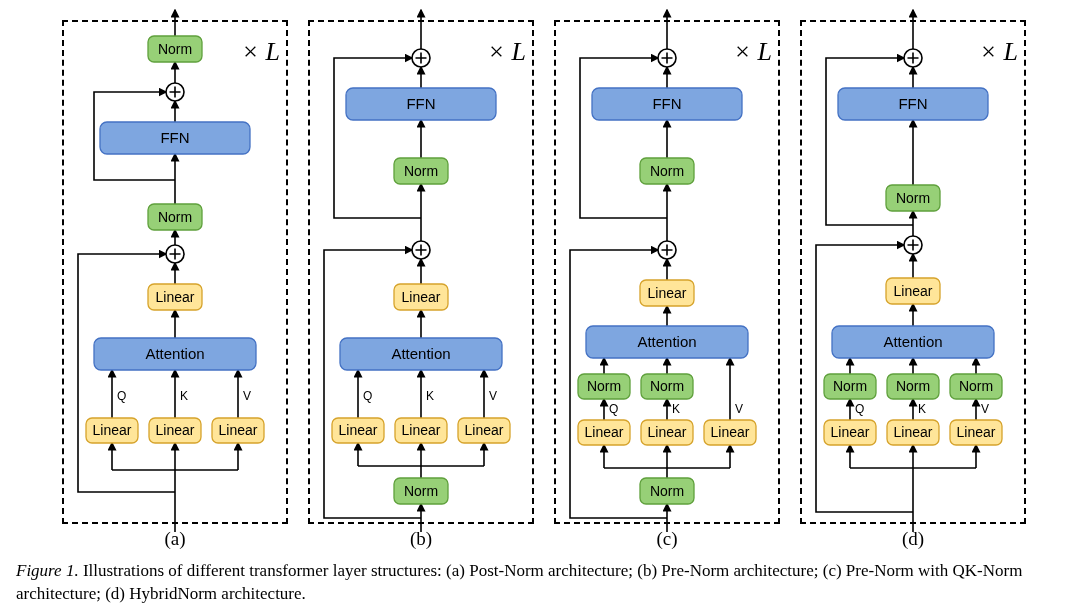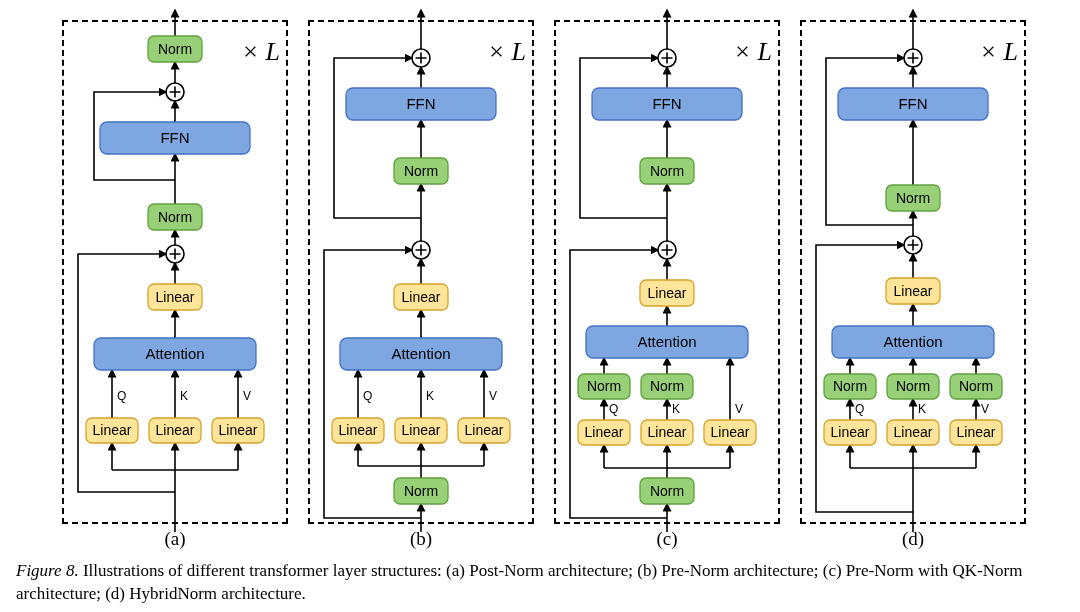--- a/index.html
+++ b/index.html
@@ -333,13 +333,13 @@
           <text class="btxt" x="174" y="415">Linear</text>
         </g>
         <text class="xl" x="216" y="38">× L</text>
       </svg>
     </div>
     <div class="panel-letter">(d)</div>
   </div>
 
 </div>
 
-<p class="caption"><em>Figure 8.</em><span> Illustrations of different transformer layer structures: (a) Post-Norm architecture; (b) Pre-Norm architecture; (c) Pre-Norm with QK-Norm architecture; (d) HybridNorm architecture.</span></p>
+<p class="caption"><em>Figure 1.</em><span> Illustrations of different transformer layer structures: (a) Post-Norm architecture; (b) Pre-Norm architecture; (c) Pre-Norm with QK-Norm architecture; (d) HybridNorm architecture.</span></p>
 
 </body></html>

